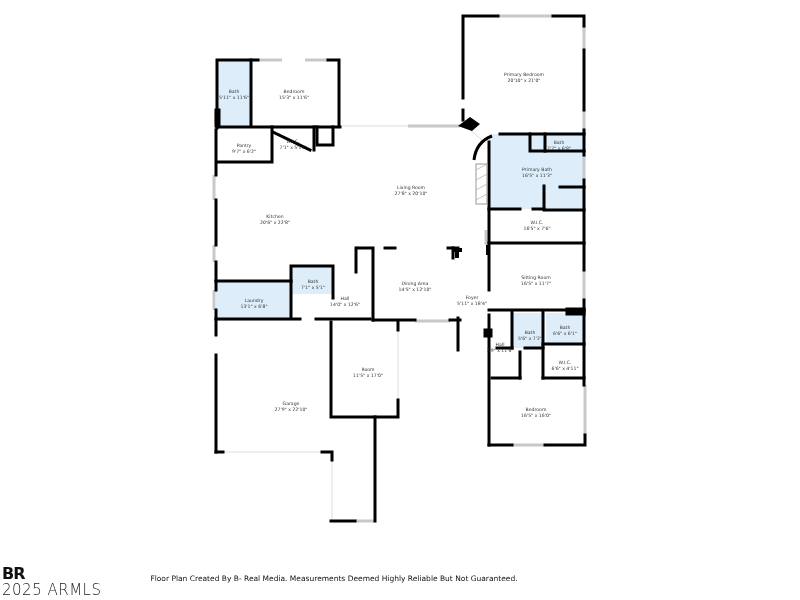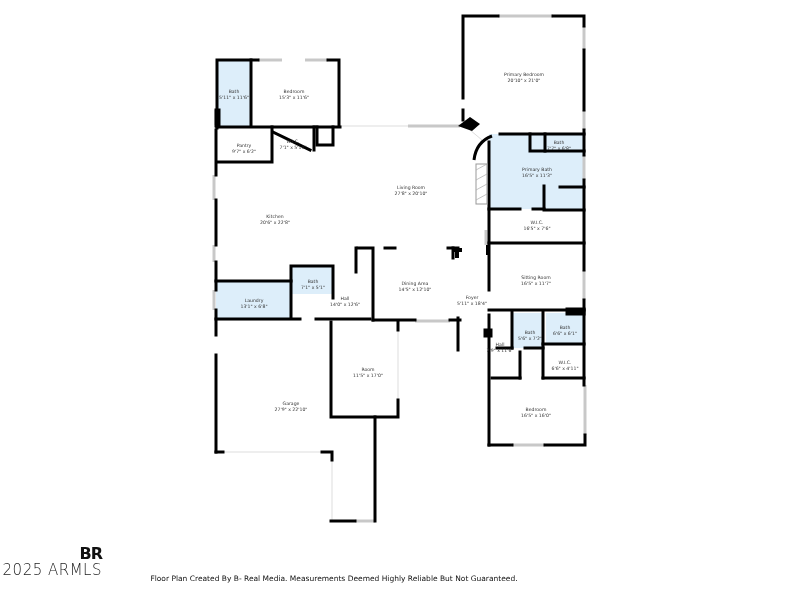--- a/index.html
+++ b/index.html
@@ -1,19 +1,19 @@
 <!DOCTYPE html>
 <html><head>
 <meta charset="utf-8">
 <style>
   html, body { margin:0; padding:0; background:#ffffff; }
   body { width:800px; height:600px; position:relative; overflow:hidden; font-family:"DejaVu Sans", sans-serif; }
   #plan { position:absolute; left:0; top:0; }
   .room-label { position:absolute; transform:translate(-50%,-50%); text-align:center; font-size:4.6px; line-height:5.6px; color:#333; white-space:nowrap; font-family:"DejaVu Sans", sans-serif; }
-  .brand { position:absolute; left:2px; top:546px; width:100px; text-align:right; }
+  .brand { position:absolute; left:2px; top:566px; width:100px; text-align:left; }
   .brand-mark { font-family:"DejaVu Sans", sans-serif; font-weight:bold; font-size:16px; color:#111; letter-spacing:-1px; line-height:16px; }
   .brand-copy { font-family:"DejaVu Sans", sans-serif; font-size:15px; color:#222; letter-spacing:0.5px; line-height:16px; font-weight:300; }
   .footer { position:absolute; left:0; width:668px; top:574px; text-align:center; font-family:"DejaVu Sans", sans-serif; font-size:7.5px; color:#111; }
 </style>
 </head>
 <body>
 
 <svg id="plan" width="800" height="600" viewBox="0 0 800 600" xmlns="http://www.w3.org/2000/svg">
 
   <g fill="#ddeefa">

